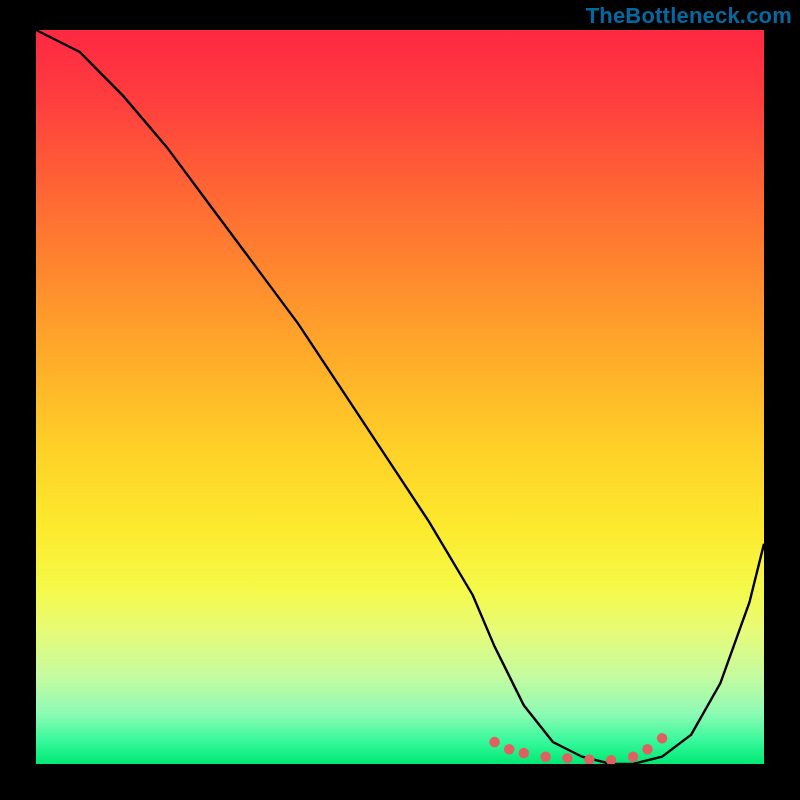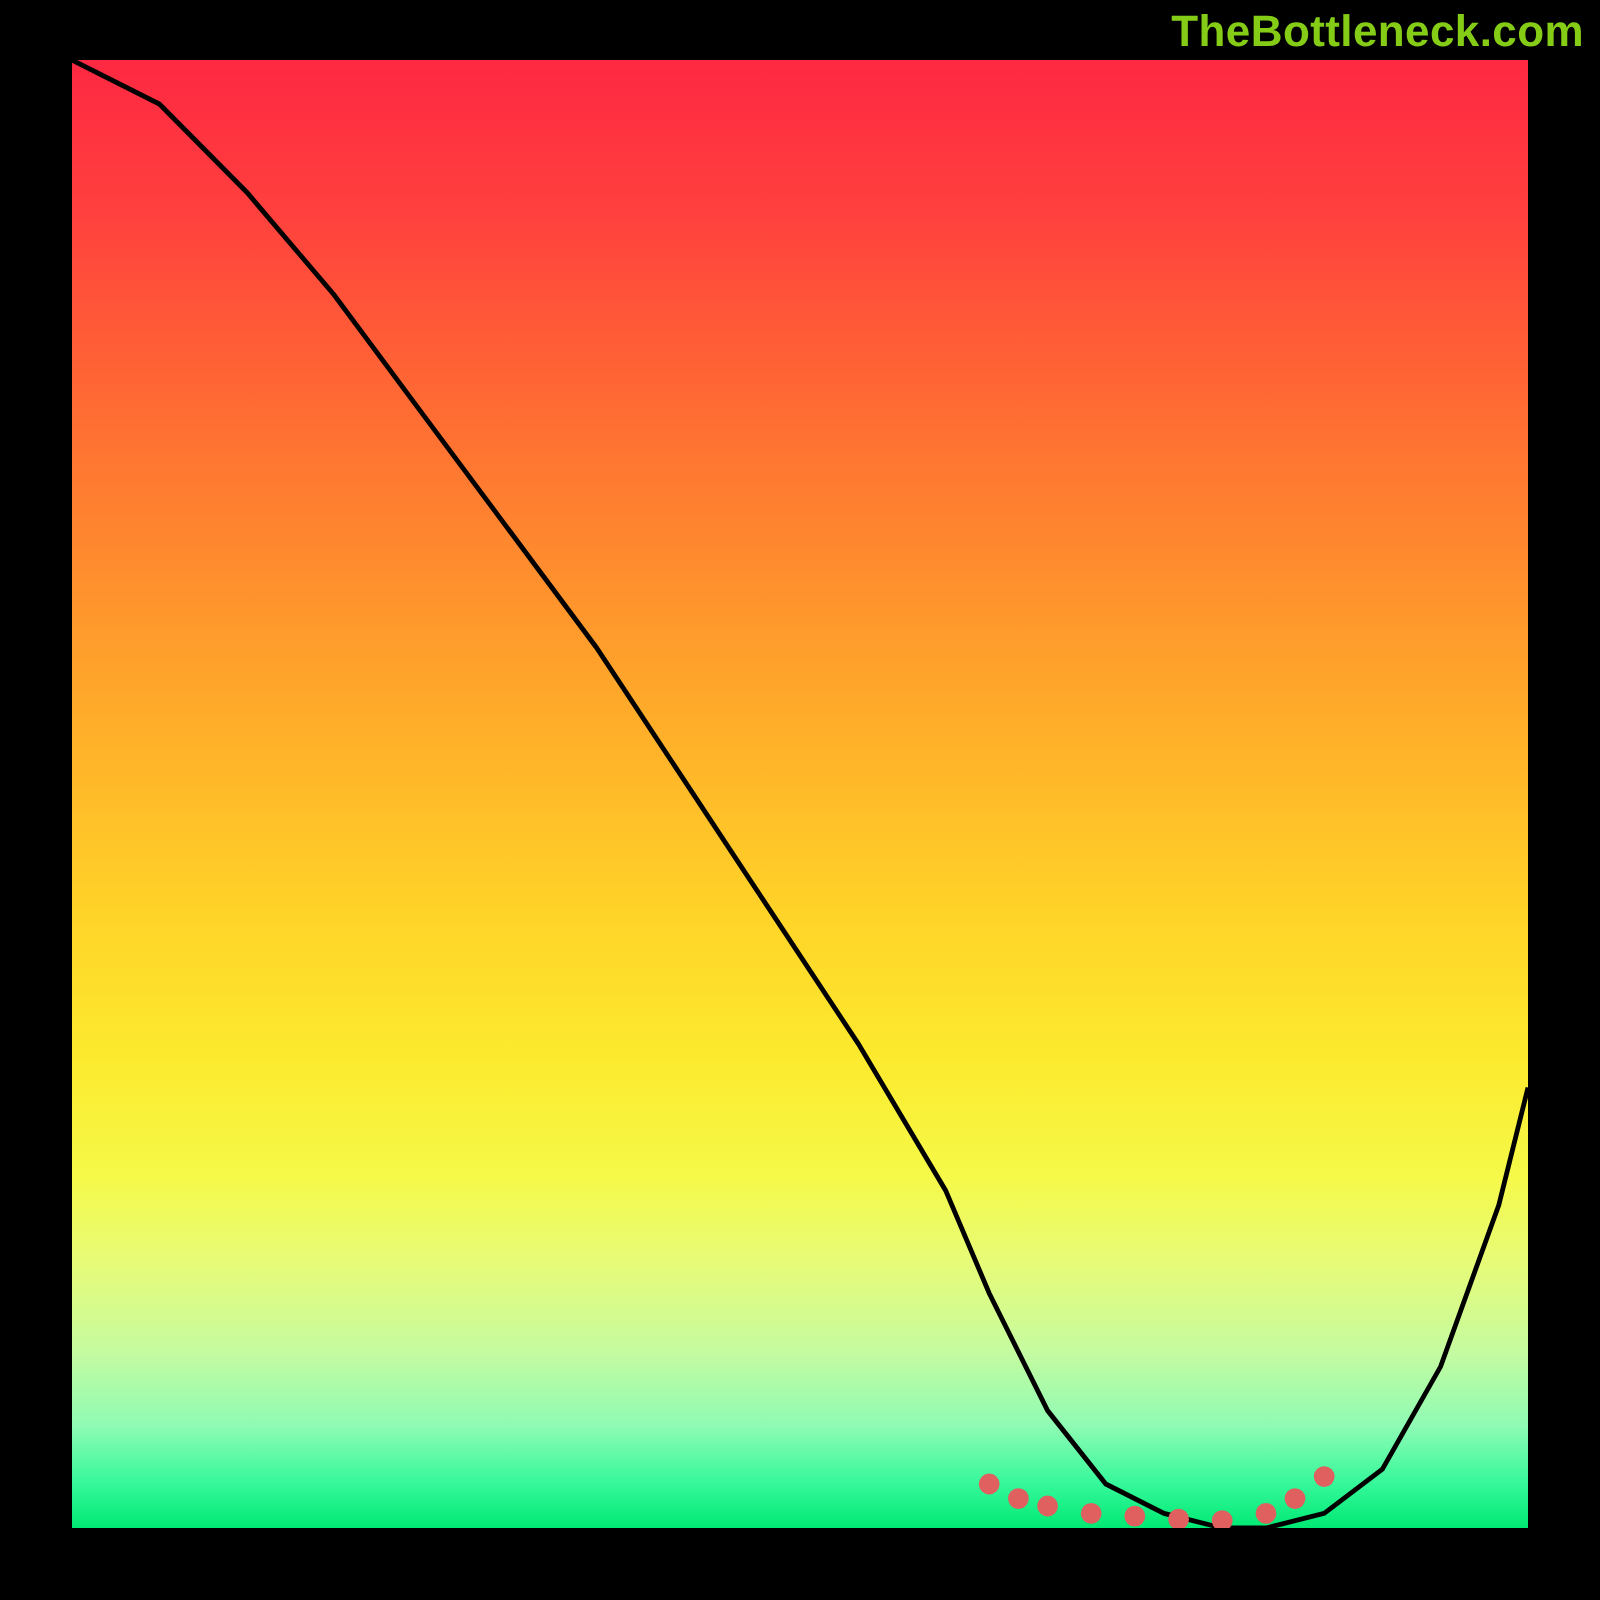--- a/index.html
+++ b/index.html
@@ -14,21 +14,21 @@
   .page {
     position: relative;
     width: 800px;
     height: 800px;
     background: #000;
   }
   .watermark {
     position: absolute;
     top: 3px;
     right: 8px;
-    color: #84cc16;
+    color: #0369a1;
     font-size: 22px;
     font-weight: 600;
     letter-spacing: 0.2px;
     z-index: 10;
   }
   .plot-area {
     position: absolute;
     left: 36px;
     top: 30px;
     width: 728px;

